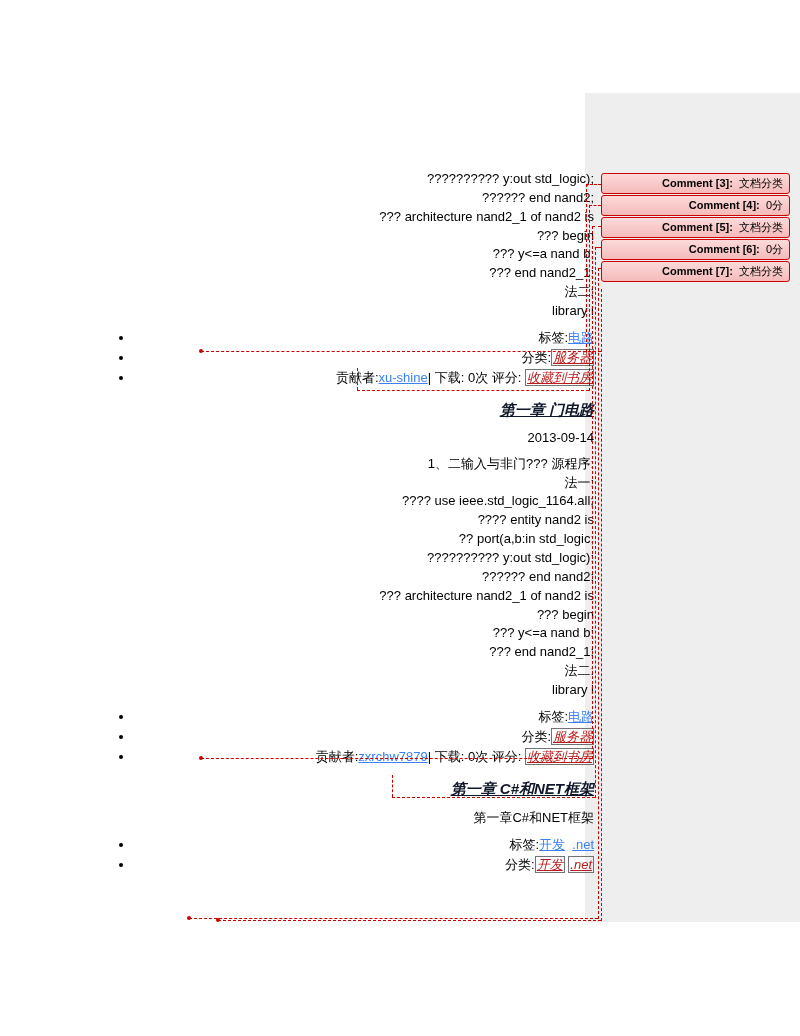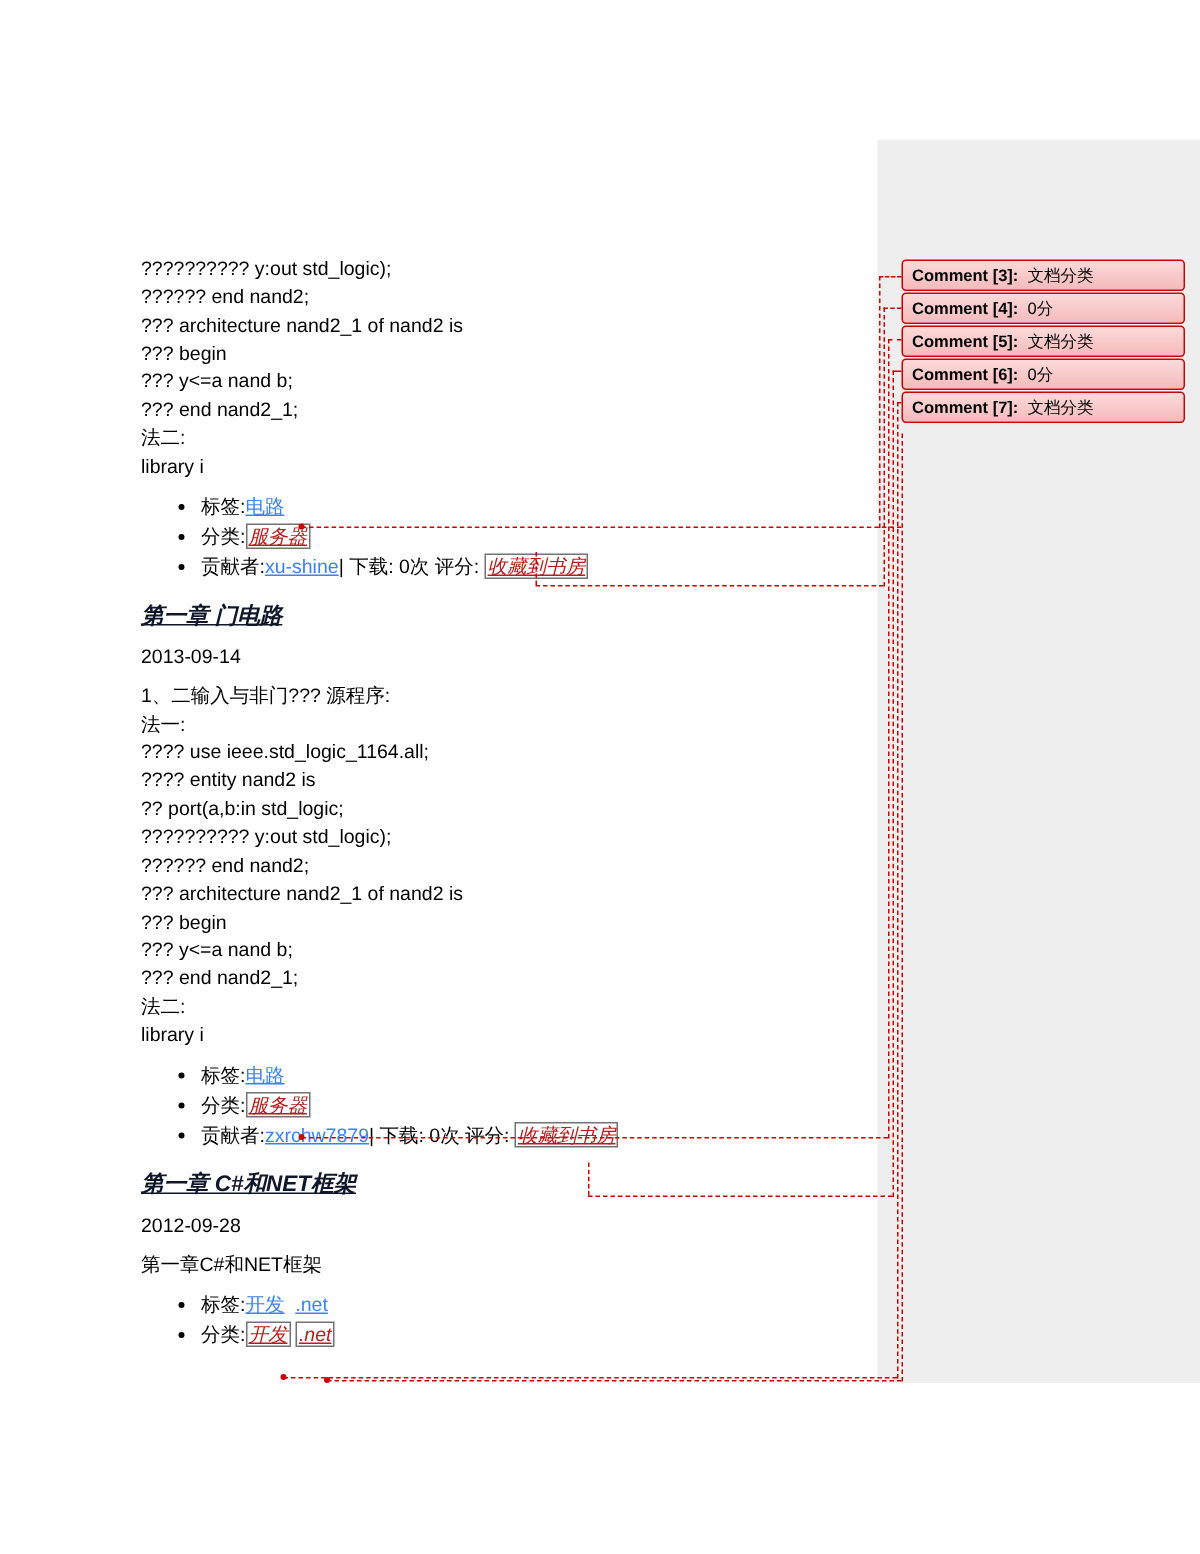--- a/index.html
+++ b/index.html
@@ -1,17 +1,17 @@
 <!DOCTYPE html>
 <html><head>
 <meta charset="utf-8">
 <style>
 * { box-sizing: border-box; }
 body { margin: 0; font-family: Arial, sans-serif; font-size: 13px; color: #000; background: #fff; width: 800px; }
-.page { position: relative; width: 800px; height: 1036px; }
+.page { position: relative; width: 800px; height: 1036px; text-align: right; }
 .main { position: absolute; left: 94px; top: 170px; width: 500px; }
 .side { position: absolute; right: 0; top: 93px; width: 215px; height: 829px; background: #eee; }
 .content-line { line-height: 1.45; }
 ul.meta { margin: 8px 0 8px 0; padding-left: 40px; }
 ul.meta li { margin: 2px 0; }
 .link { color: #3b82f6; text-decoration: underline; cursor: pointer; margin-top: 36px; }
 .box-link { color: #b91c1c; text-decoration: underline; border: 1px solid #737373; padding: 0 1px; cursor: pointer; font-style: italic; }
 .heading { color: #0f172a; font-style: italic; font-weight: bold; text-decoration: underline; font-size: 15px; margin: 14px 0 10px 0; }
 .date { margin: 10px 0; }
 .para { margin: 10px 0 0 0; }
@@ -76,21 +76,20 @@
       </li>
       <li>
         <span>分类:</span><a class="box-link">服务器</a>
       </li>
       <li>
         <span>贡献者:</span><a class="link">zxrchw7879</a><span>| 下载: 0次 评分:</span> <a class="box-link">收藏到书房</a>
       </li>
     </ul>
 
     <div class="heading">第一章 C#和NET框架</div>
-    <div class="date">2012-09-28</div>
     <div class="para content-line">第一章C#和NET框架</div>
 
     <ul class="meta">
       <li>
         <span>标签:</span><a class="link">开发</a>&nbsp;&nbsp;<a class="link">.net</a>
       </li>
       <li>
         <span>分类:</span><a class="box-link">开发</a>&nbsp;<a class="box-link">.net</a>
       </li>
     </ul>

